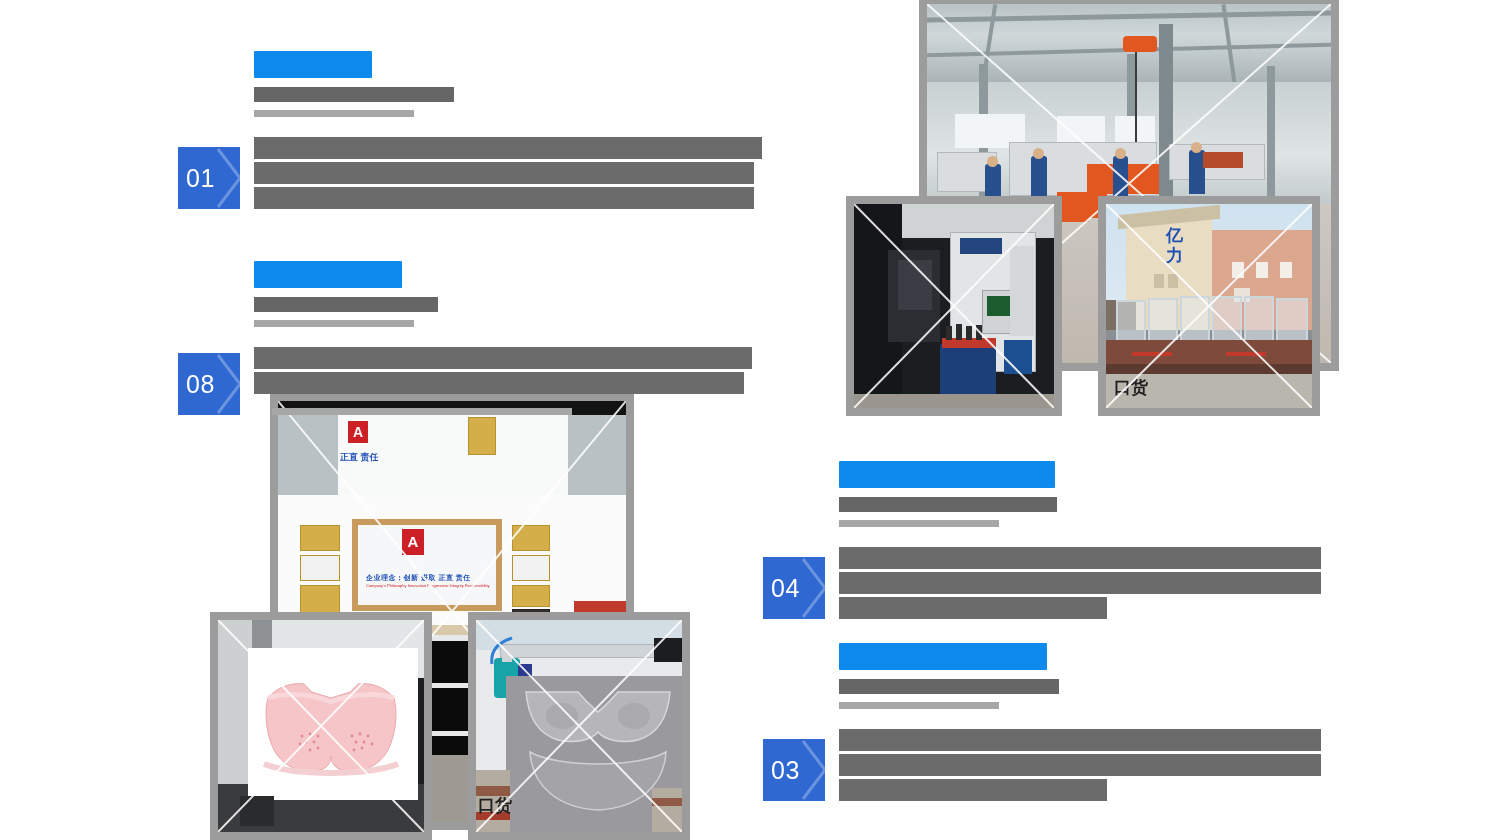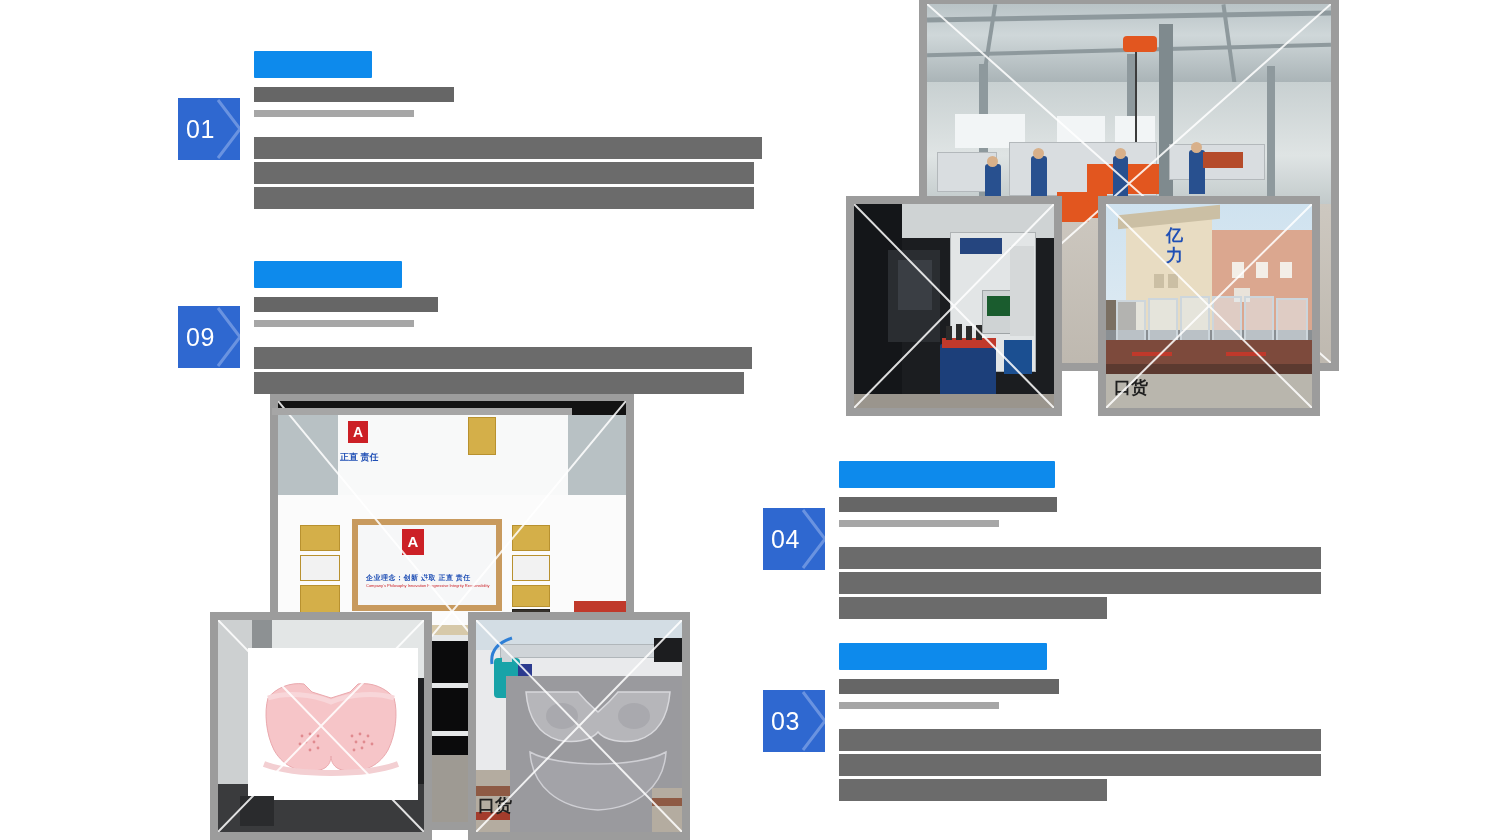--- a/index.html
+++ b/index.html
@@ -13,21 +13,21 @@
     width: 1500px;
     height: 840px;
     overflow: hidden;
     background: #ffffff;
   }
 
   
   .feature {
     position: absolute;
     display: flex;
-    align-items: center;
+    align-items: flex-end;
   }
   .badge {
     position: relative;
     width: 62px;
     height: 62px;
     flex: 0 0 62px;
     background: #2f68d0;
     overflow: hidden;
   }
   .badge .num {
@@ -363,21 +363,21 @@
       <div class="para">
         <div class="line" style="width:508px;"></div>
         <div class="line" style="width:500px;"></div>
         <div class="line" style="width:500px;"></div>
       </div>
     </div>
   </div>
 
   <div class="feature" style="left:178px; top:258px;">
     <div class="badge">
-      <span class="num">09</span>
+      <span class="num">08</span>
       <span class="chev">
         <svg viewBox="0 0 62 62">
             <path d="M40 2 L62 31 L40 60" fill="none" stroke="#6a93e0" stroke-width="3"></path>
           </svg>
       </span>
     </div>
     <div class="fbody">
       <div class="bar title-bar" style="width:148px;"></div>
       <div class="bar sub-bar" style="width:184px;"></div>
       <div class="bar rule-bar"></div>

